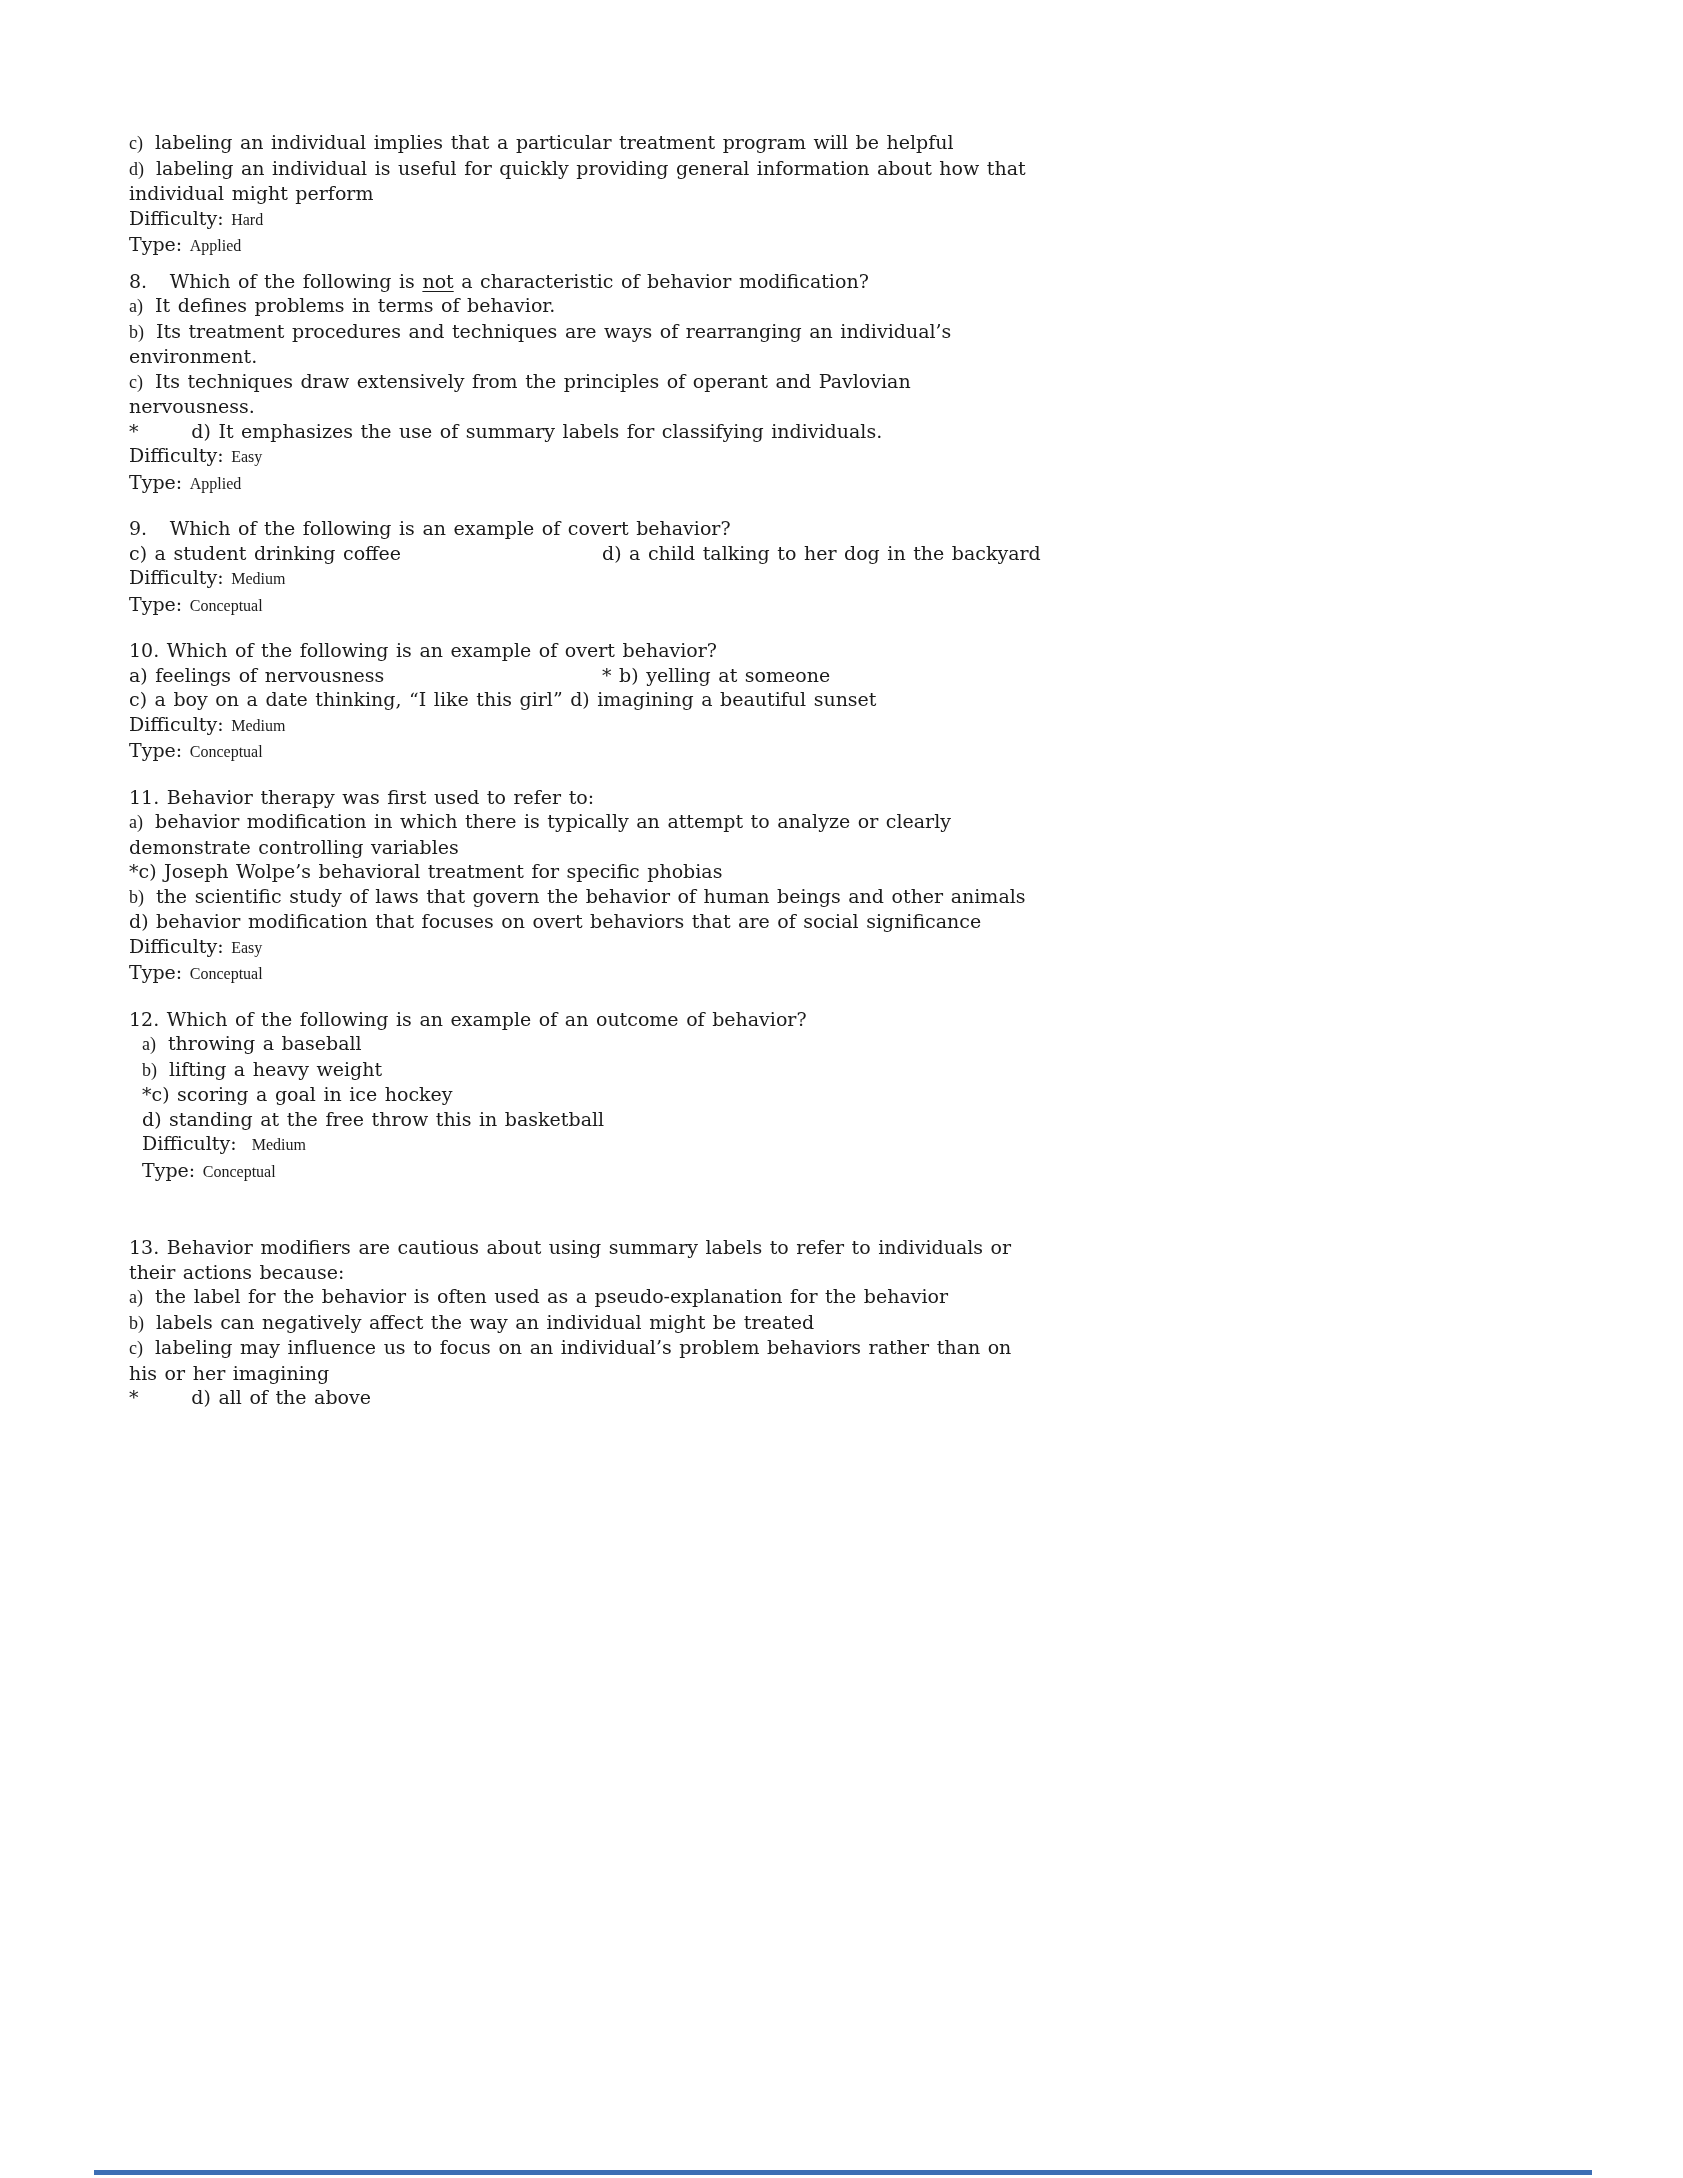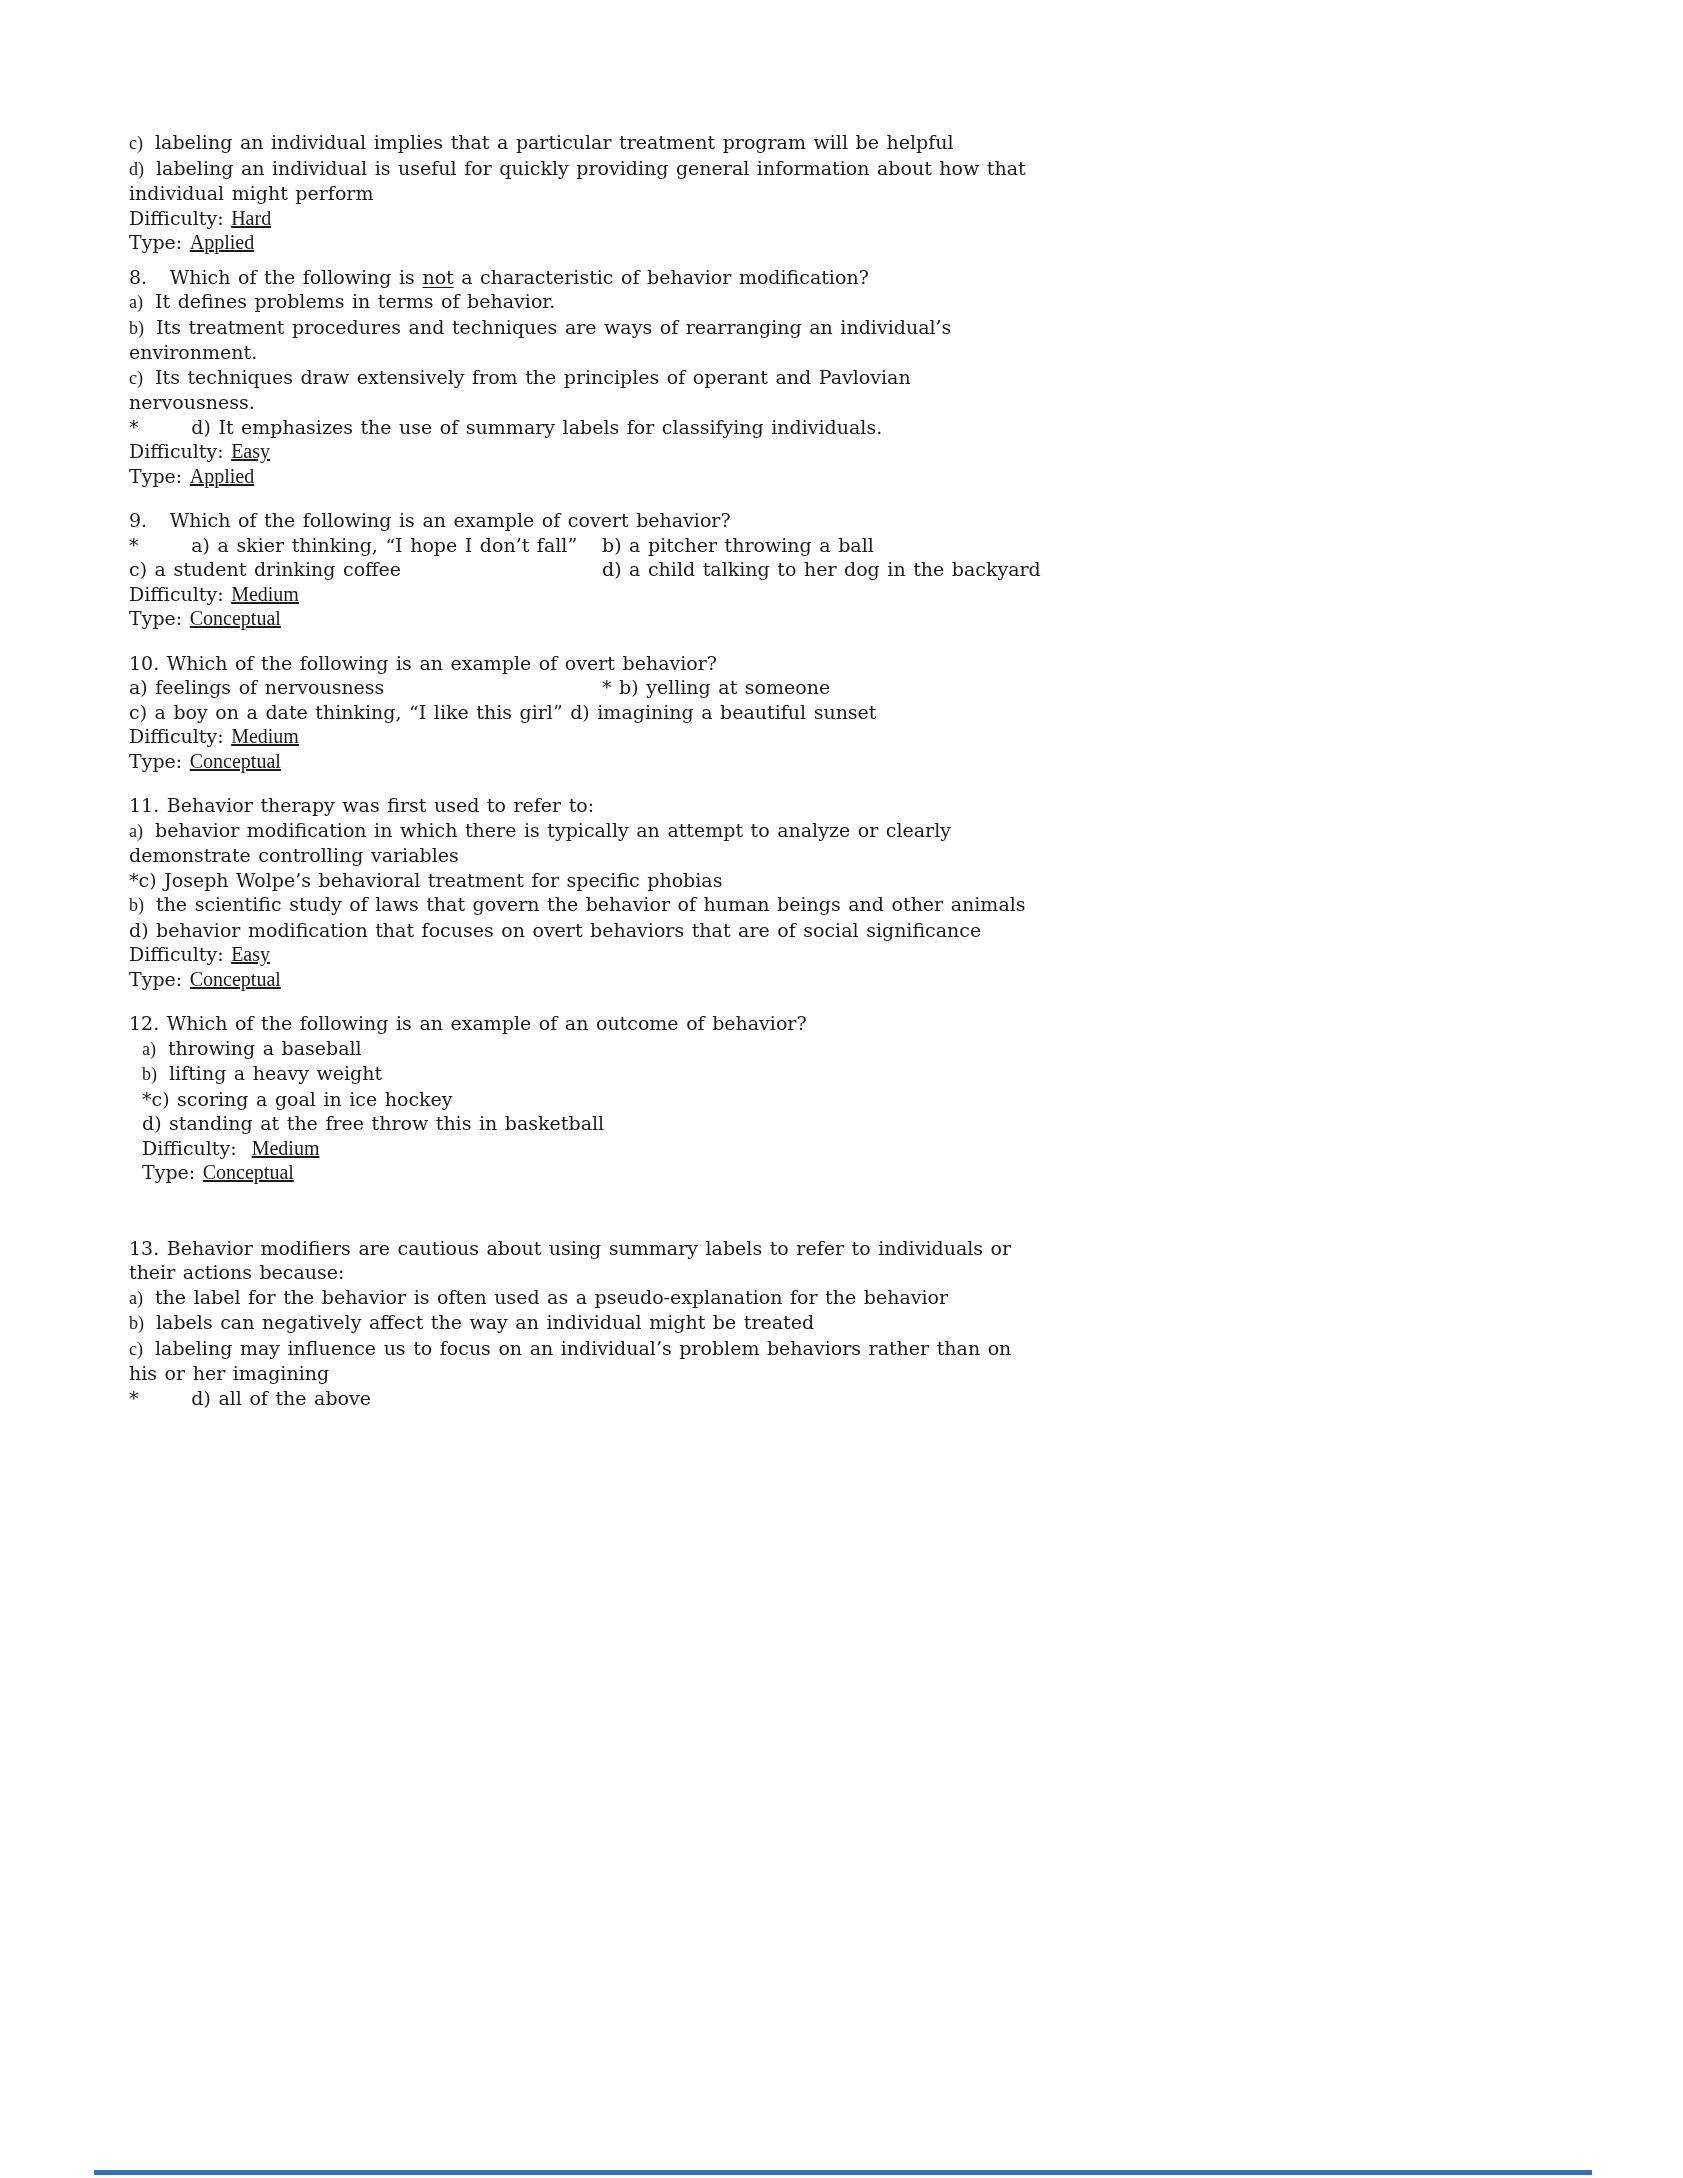--- a/index.html
+++ b/index.html
@@ -36,21 +36,21 @@
     word-spacing: 1.5px;
   }
   .ind { padding-left: 13px; }
   .col2 {
     position: absolute;
     left: 473px;
     top: 0;
     white-space: pre;
   }
   .alt { font-family: "Liberation Serif", serif; font-size: 18px; }
-  .val { font-family: "Liberation Serif", serif; font-size: 20px; text-decoration: underline; }
+  .val { font-family: "Liberation Serif", serif; font-size: 16px; }
   .u { text-decoration: underline; text-underline-offset: 3px; }
   #bottom-line {
     position: absolute;
     left: 94px;
     right: 91px;
     bottom: 3px;
     height: 5px;
   }
 </style>
 </head>
@@ -71,21 +71,20 @@
         <div class="line"><span class="alt">b)  </span><span>Its treatment procedures and techniques are ways of rearranging an individual’s</span></div>
         <div class="line"><span>environment.</span></div>
         <div class="line"><span class="alt">c)  </span><span>Its techniques draw extensively from the principles of operant and Pavlovian</span></div>
         <div class="line"><span>nervousness.</span></div>
         <div class="line"><span>*       d) It emphasizes the use of summary labels for classifying individuals.</span></div>
         <div class="line"><span>Difficulty: </span><span class="val">Easy</span></div>
         <div class="line"><span>Type: </span><span class="val">Applied</span></div>
       </div>
       <div class="block block-q9">
         <div class="line"><span>9.   Which of the following is an example of covert behavior?</span></div>
-        <div class="line"><span>*       a) a skier thinking, “I hope I don’t fall”</span><span class="col2"><span>b) a pitcher throwing a ball</span></span></div>
         <div class="line"><span>c) a student drinking coffee</span><span class="col2"><span>d) a child talking to her dog in the backyard</span></span></div>
         <div class="line"><span>Difficulty: </span><span class="val">Medium</span></div>
         <div class="line"><span>Type: </span><span class="val">Conceptual</span></div>
       </div>
       <div class="block block-q10">
         <div class="line"><span>10. Which of the following is an example of overt behavior?</span></div>
         <div class="line"><span>a) feelings of nervousness</span><span class="col2"><span>* b) yelling at someone</span></span></div>
         <div class="line"><span>c) a boy on a date thinking, “I like this girl” d) imagining a beautiful sunset</span></div>
         <div class="line"><span>Difficulty: </span><span class="val">Medium</span></div>
         <div class="line"><span>Type: </span><span class="val">Conceptual</span></div>

